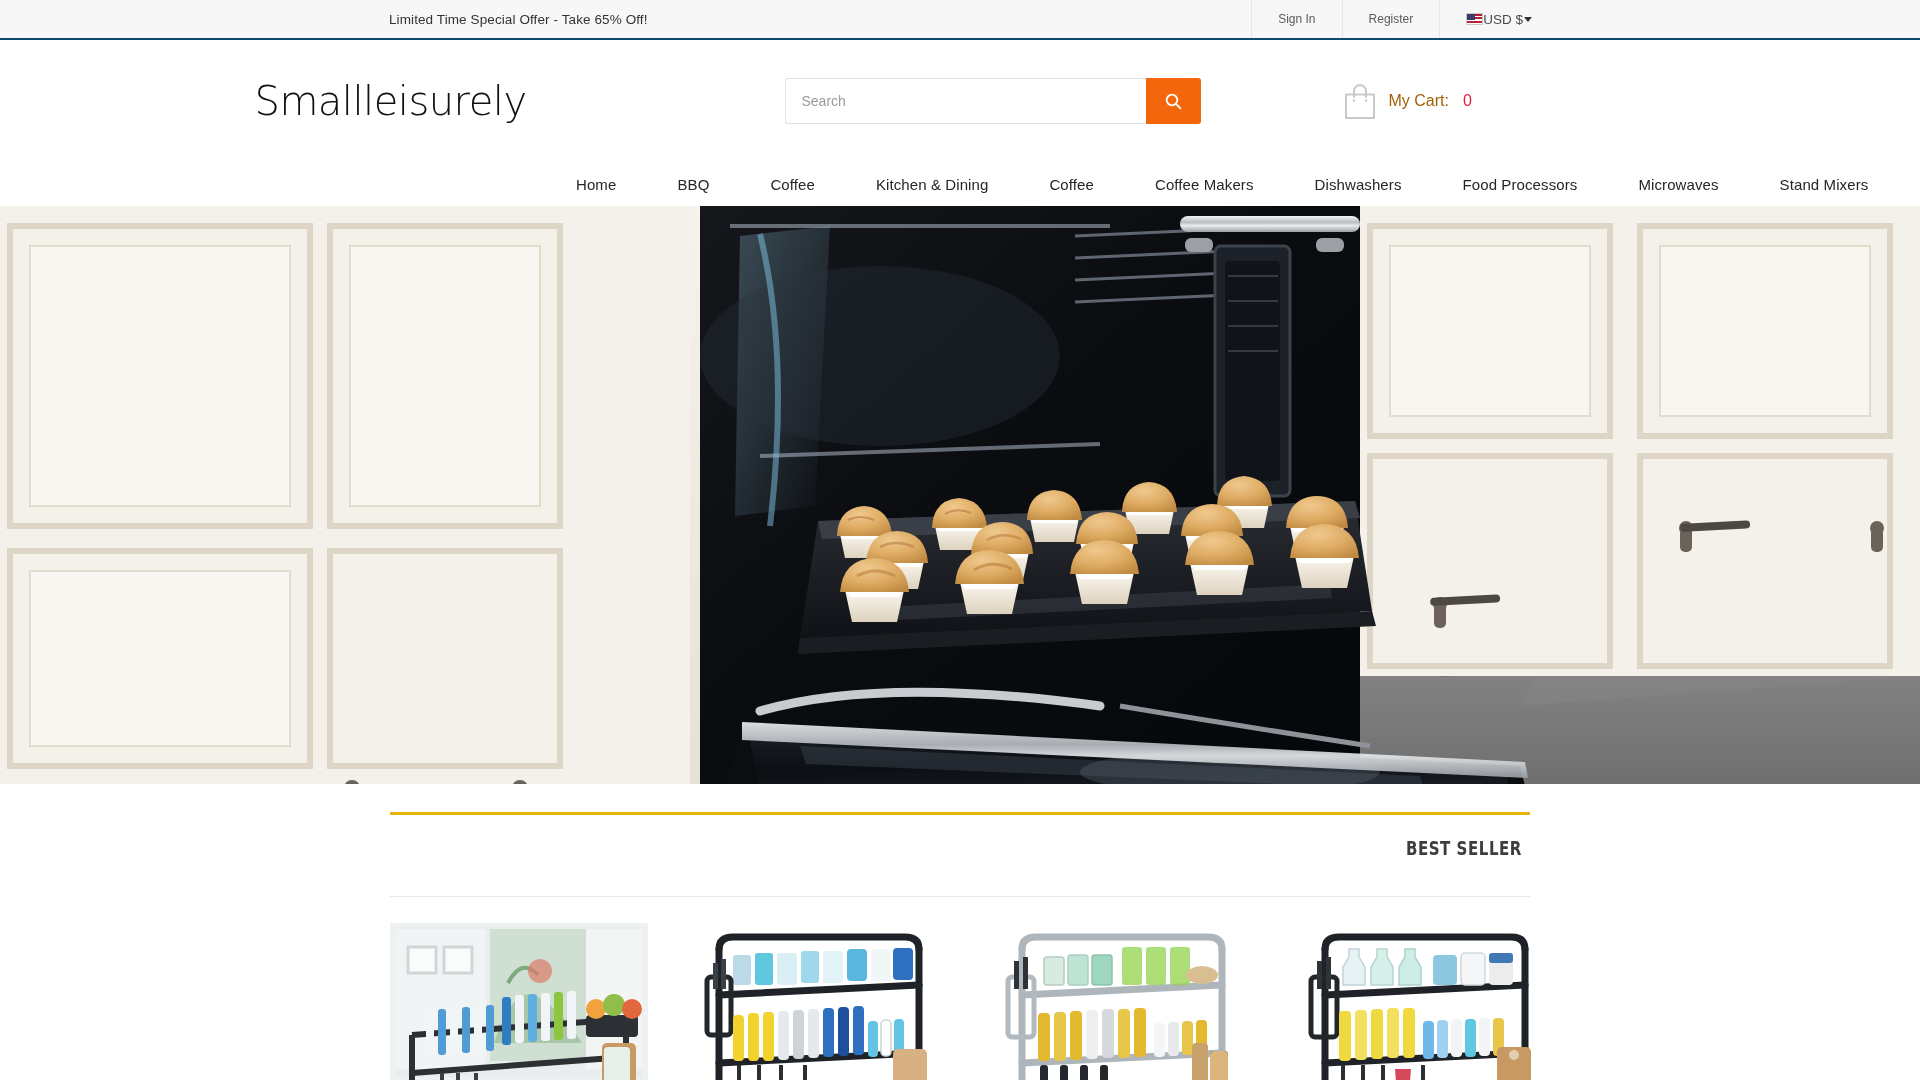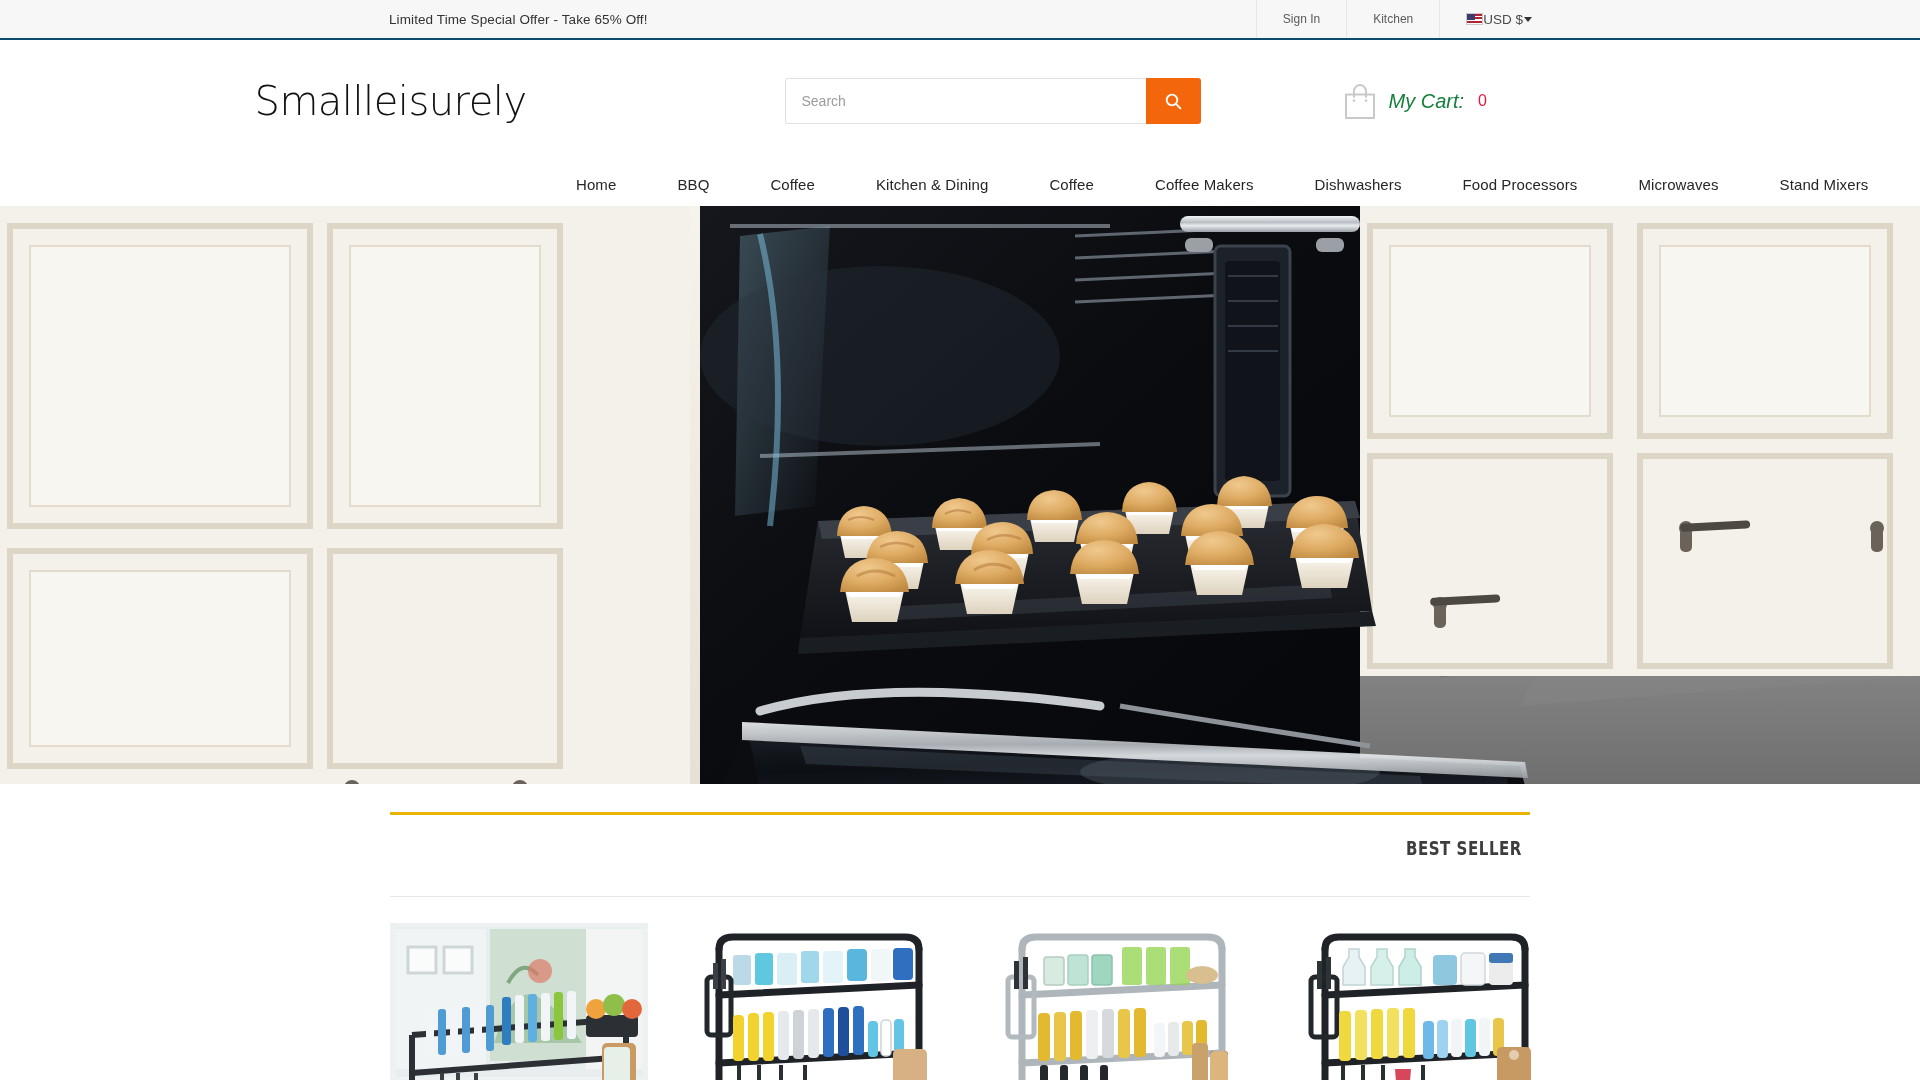--- a/index.html
+++ b/index.html
@@ -166,24 +166,23 @@
     top: 50%;
     transform: translateY(-50%);
     display: flex;
     align-items: center;
     gap: 12px;
     cursor: pointer;
     white-space: nowrap;
   }
   .cart-icon svg { display: block; }
   .cart-label {
-    font-size: 20px;
-    color: #15803d;
+    font-size: 16px;
+    color: #a16207;
     font-weight: 400;
-    font-style: italic;
   }
   .cart-count {
     font-size: 16px;
     color: #e8193c;
     font-weight: 400;
     margin-left: 2px;
   }
 
   
   .mainnav {
@@ -265,21 +264,21 @@
 </style>
 </head>
 <body>
 
 <div class="topbar">
   <div class="topbar-left">
     <span class="promo-text">Limited Time Special Offer - Take 65% Off!</span>
   </div>
   <div class="topbar-right">
     <a class="top-link">Sign In</a>
-    <a class="top-link">Kitchen</a>
+    <a class="top-link">Register</a>
     <div class="currency">
       <span class="flag">
         <span class="stripes"></span>
           <span class="canton"></span>
       </span>
       <span>USD $</span>
       <span class="caret-down"></span>
     </div>
   </div>
 </div>

